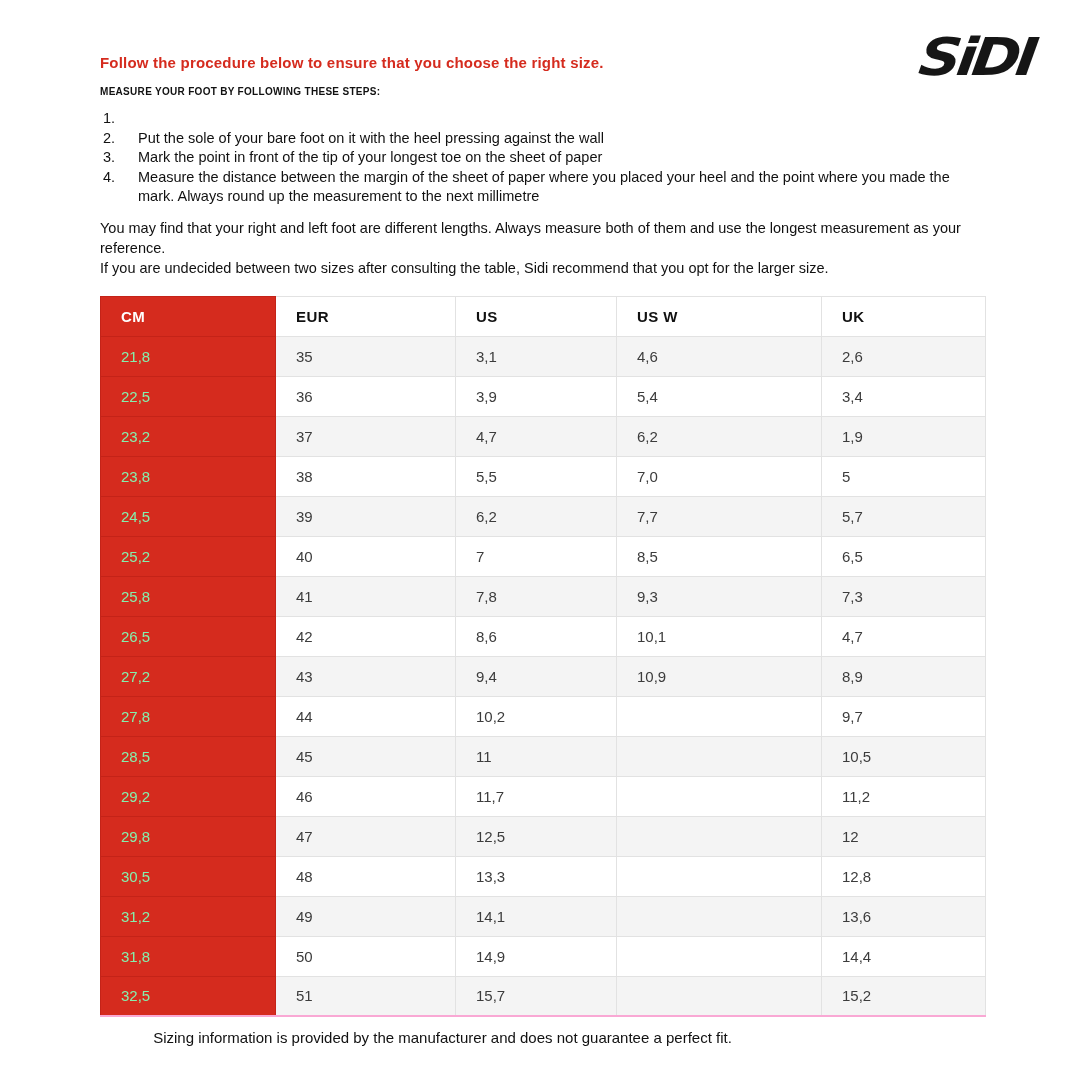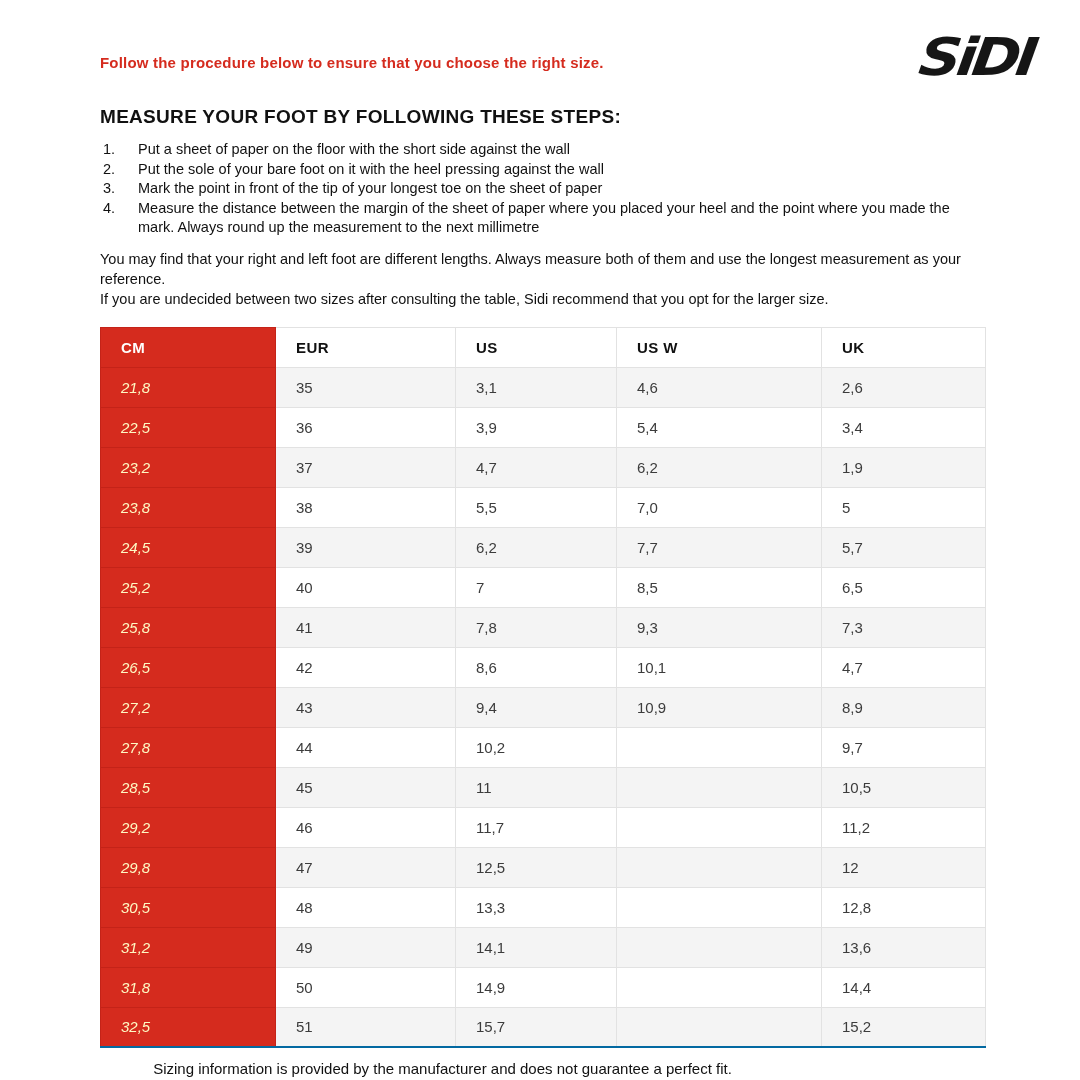--- a/index.html
+++ b/index.html
@@ -46,22 +46,22 @@
     font-weight: bold;
     font-size: 52px;
     letter-spacing: -4px;
     color: #161616;
     transform: skewX(-8deg) scaleX(1.12);
     transform-origin: right center;
     line-height: 1;
   }
 
   .steps-heading {
-    margin-top: 35px;
-    font-size: 19px;
+    margin-top: 15px;
+    font-size: 10px;
     font-weight: bold;
     letter-spacing: 0.3px;
   }
 
   .steps { margin-top: 12px; }
   .step {
     display: flex;
     font-size: 14.5px;
     line-height: 19.5px;
   }
@@ -74,21 +74,21 @@
     line-height: 20px;
     max-width: 885px;
   }
 
   table.size-chart {
     margin-top: 18px;
     width: 885px;
     border-collapse: collapse;
     table-layout: fixed;
     font-size: 15px;
-    border-bottom: 2px solid #0369a1;
+    border-bottom: 2px solid #f9a8d4;
   }
   .size-chart th, .size-chart td {
     height: 40px;
     padding: 0 6px 0 20px;
     text-align: left;
     vertical-align: middle;
     border: 1px solid var(--border);
     overflow: hidden;
     white-space: nowrap;
   }
@@ -102,23 +102,22 @@
   .size-chart th.cm-col {
     background: var(--brand-red);
     color: #ffffff;
     border-color: #c42318;
   }
   .size-chart td { color: var(--cell-ink); background: #ffffff; }
   .size-chart tr.alt td { background: var(--row-alt); }
   .size-chart td.cm-col,
   .size-chart tr.alt td.cm-col {
     background: var(--brand-red);
-    color: #fef9c3;
+    color: #86efac;
     border-color: #c42318;
-    font-style: italic;
   }
 
   .footer {
     margin-top: 12px;
     width: 885px;
     text-align: center;
     font-size: 15px;
     color: var(--ink);
   }
 </style>
@@ -131,21 +130,20 @@
 
 <div class="content">
 
   <div class="intro-red">Follow the procedure below to ensure that you choose the right size.</div>
 
   <div class="steps-heading">MEASURE YOUR FOOT BY FOLLOWING THESE STEPS:</div>
 
   <div class="steps">
     <div class="step">
       <span class="step-num">1.</span>
-      <span class="step-text">Put a sheet of paper on the floor with the short side against the wall</span>
     </div>
     <div class="step">
       <span class="step-num">2.</span>
       <span class="step-text">Put the sole of your bare foot on it with the heel pressing against the wall</span>
     </div>
     <div class="step">
       <span class="step-num">3.</span>
       <span class="step-text">Mark the point in front of the tip of your longest toe on the sheet of paper</span>
     </div>
     <div class="step">

